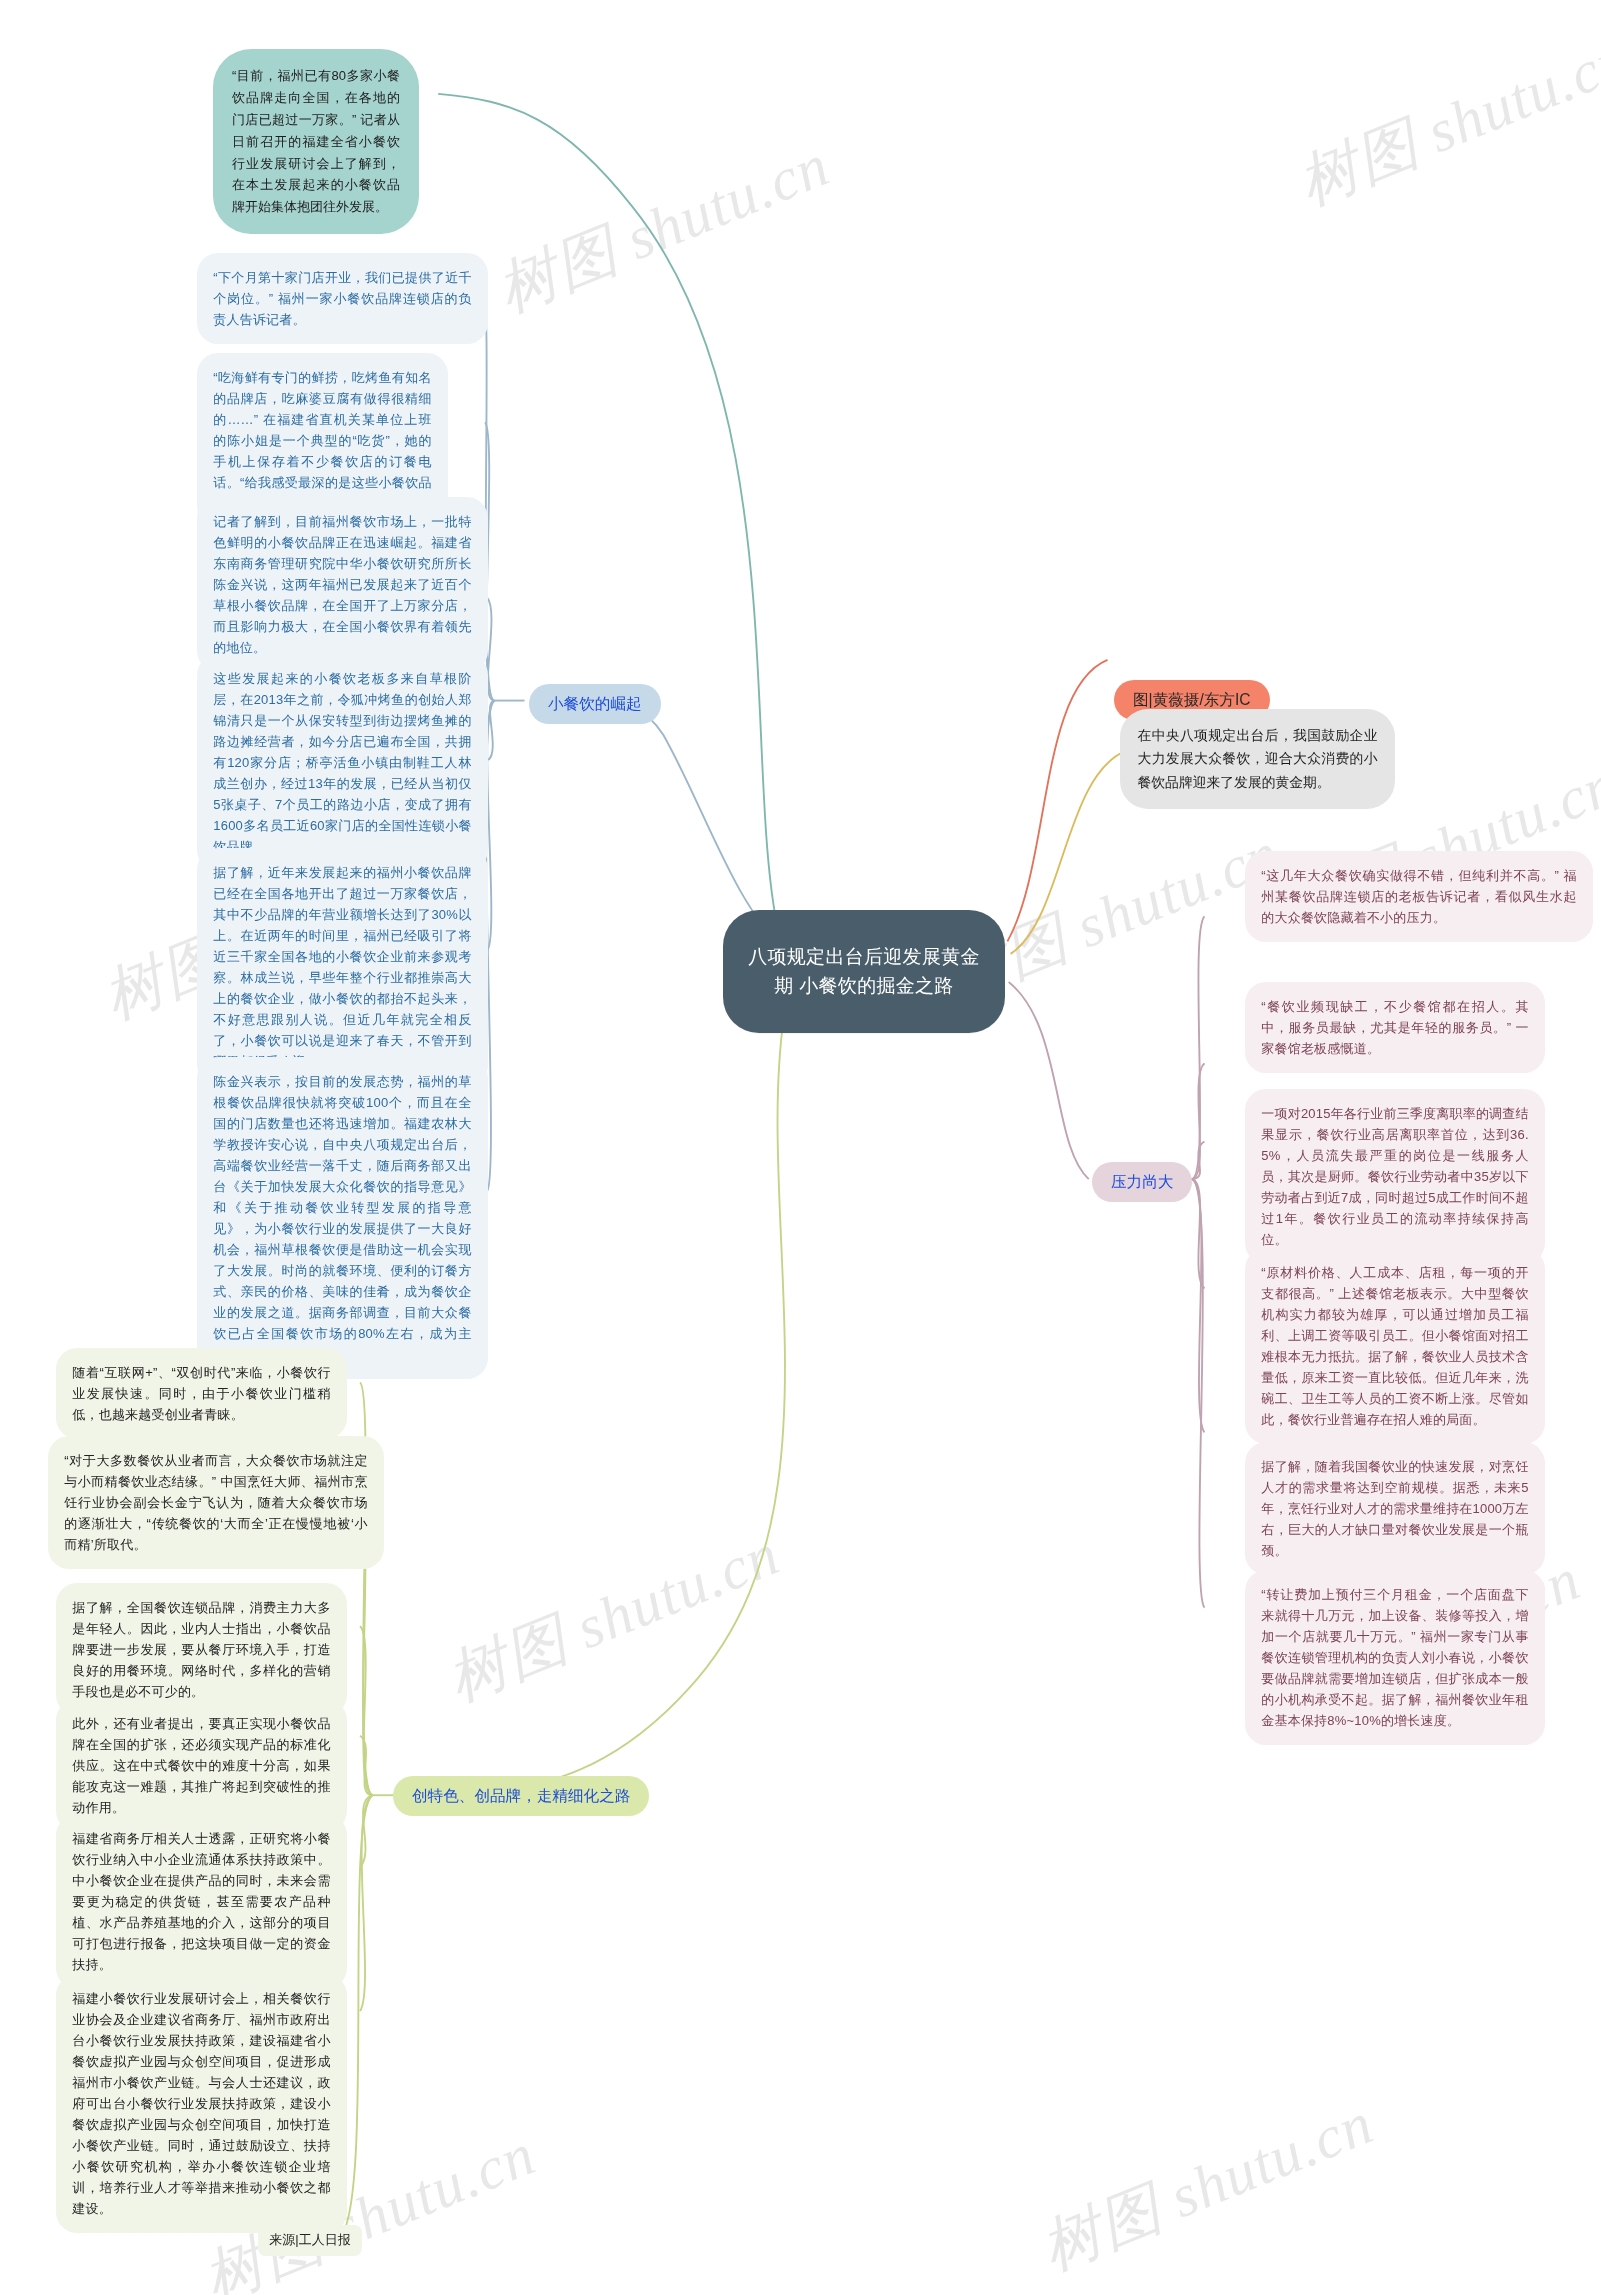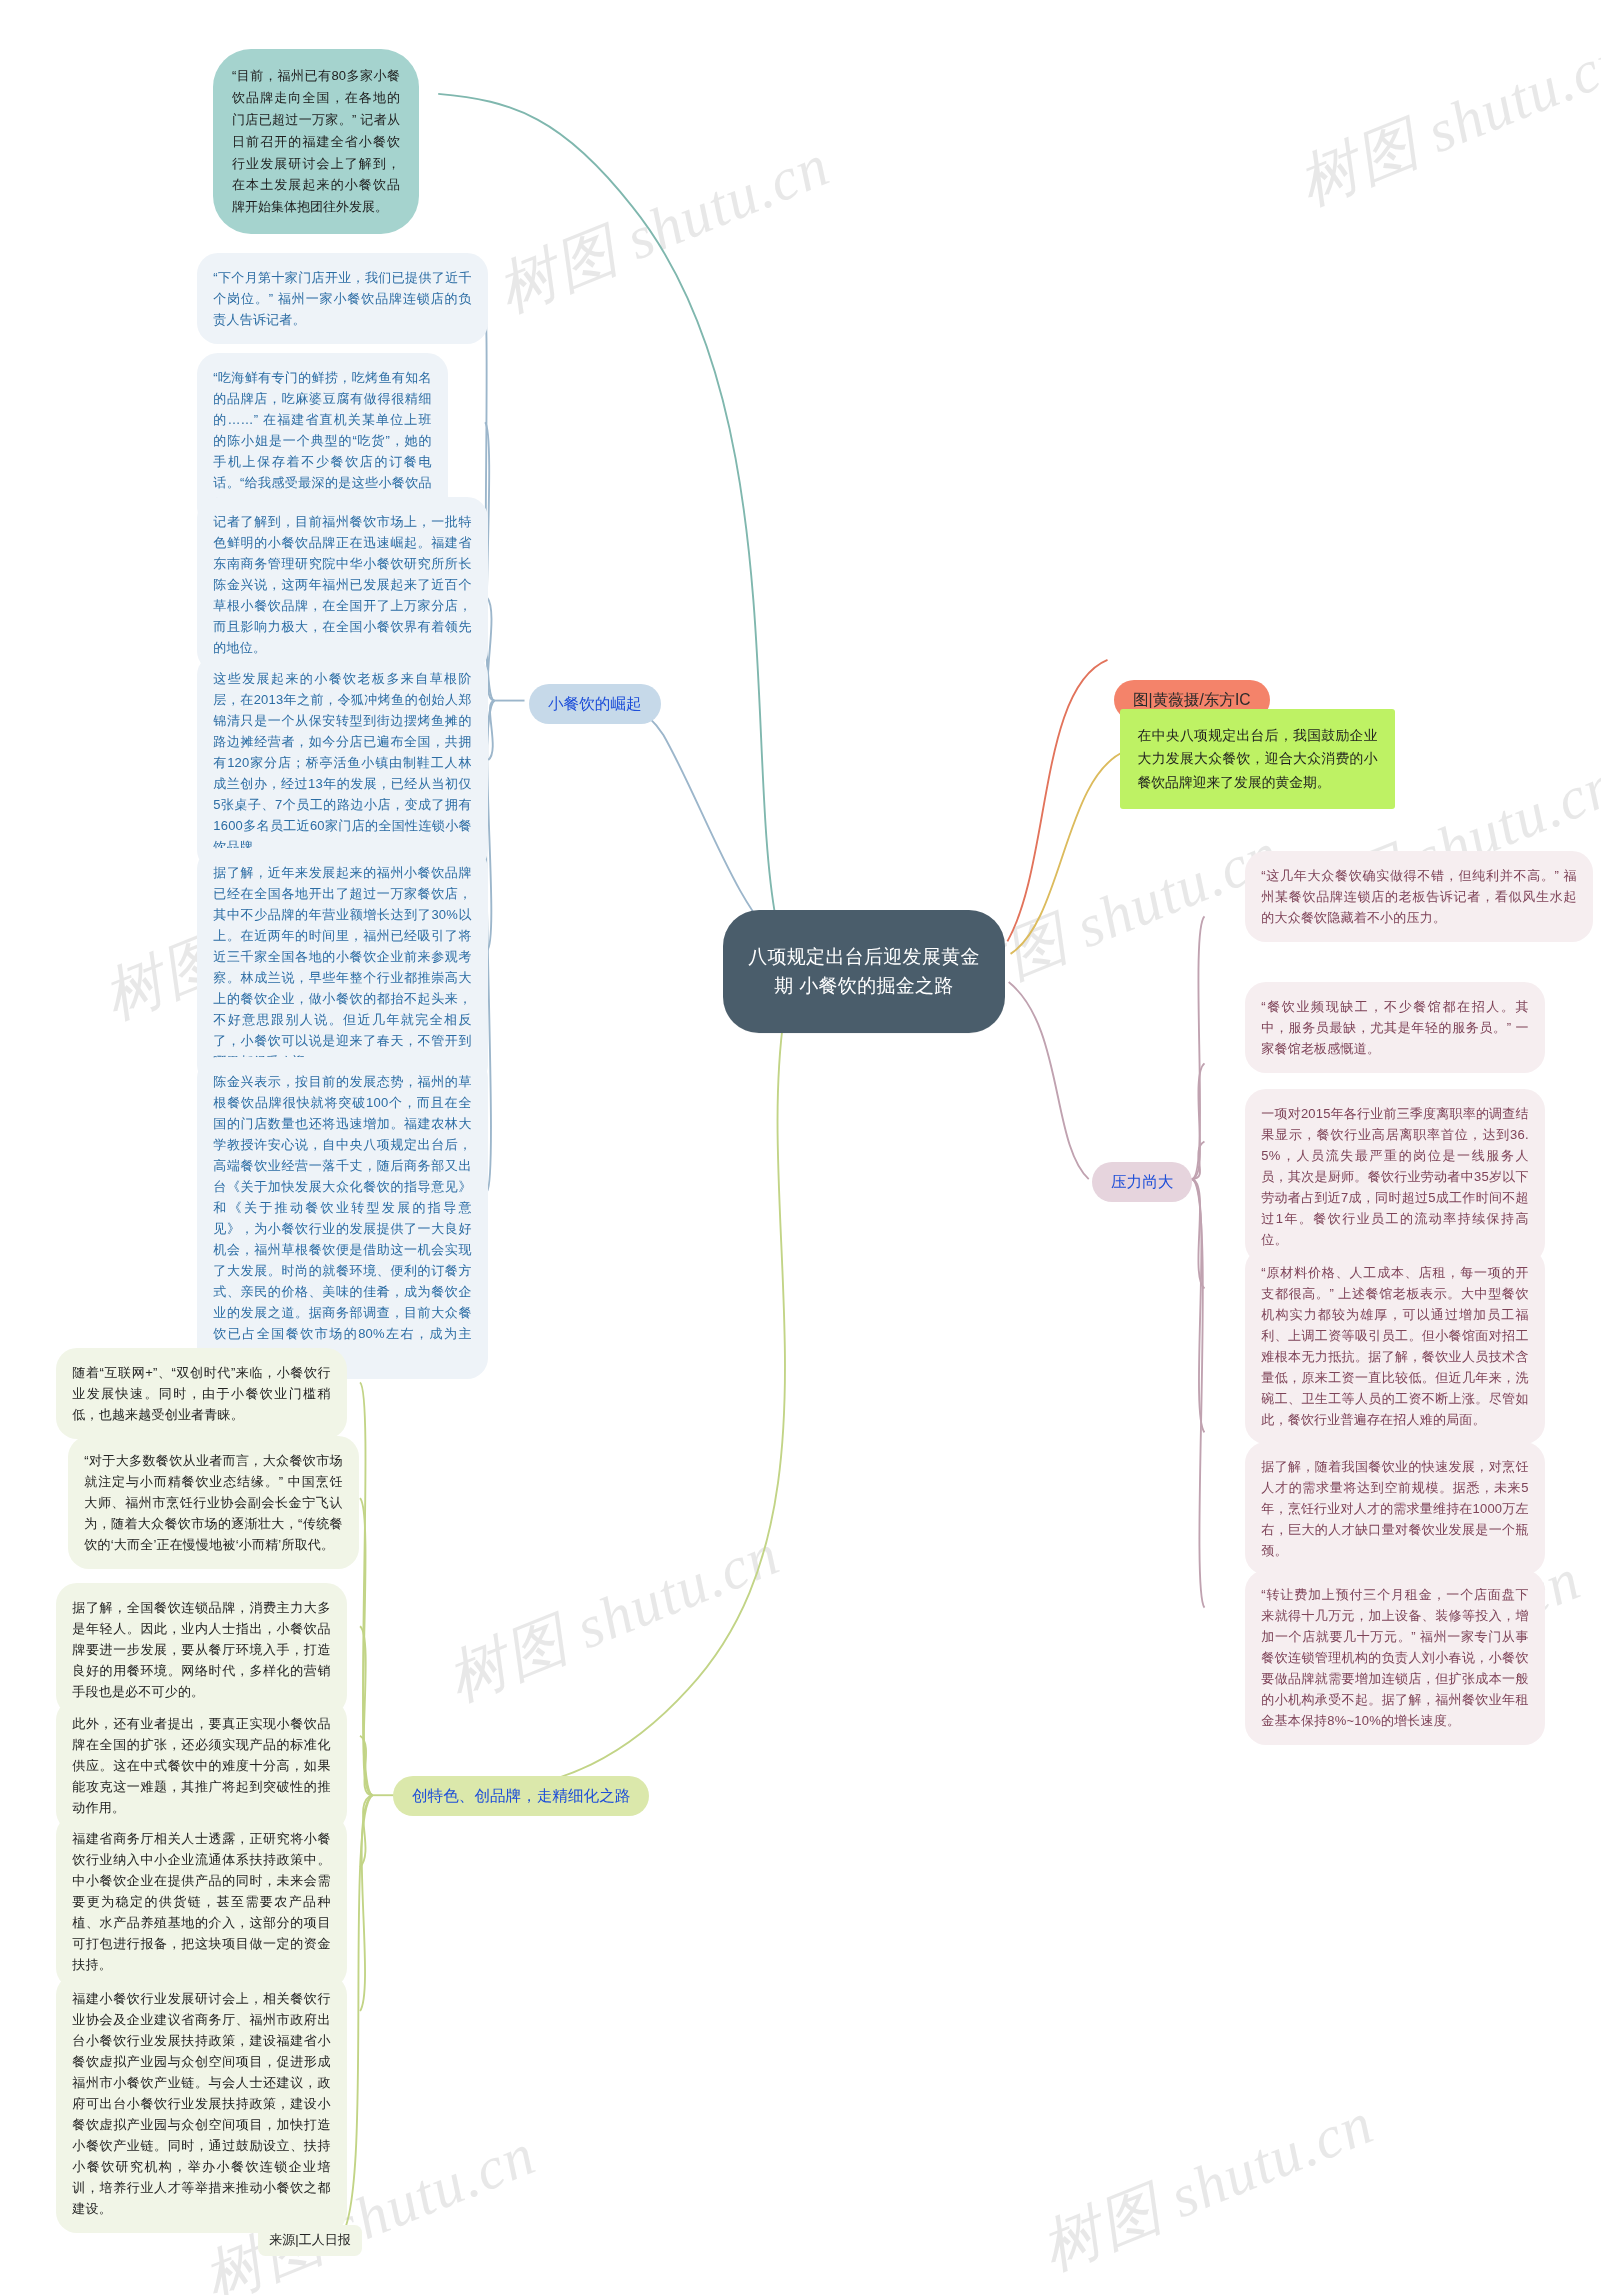--- a/index.html
+++ b/index.html
@@ -68,22 +68,22 @@
     color:#1d1d1d;
     padding:16.3px 19px;
     font-size:13px;
     line-height:1.68;
     text-align:justify;
     word-break:break-all;
   }
   .bubble-yellow{
     position:absolute;
     box-sizing:border-box;
-    border-radius:3px;
-    background:#bef264;
+    border-radius:28px;
+    background:#e5e5e5;
     color:#1d1d1d;
     padding:15px 17.5px;
     font-size:13.8px;
     line-height:1.7;
     text-align:justify;
     word-break:break-all;
   }
   .root{
     position:absolute;
     box-sizing:border-box;
@@ -189,21 +189,21 @@
   <div class="node leaf-blue" style="left:197px;top:1057px;width:291px;">陈金兴表示，按目前的发展态势，福州的草根餐饮品牌很快就将突破100个，而且在全国的门店数量也还将迅速增加。福建农林大学教授许安心说，自中央八项规定出台后，高端餐饮业经营一落千丈，随后商务部又出台《关于加快发展大众化餐饮的指导意见》和《关于推动餐饮业转型发展的指导意见》，为小餐饮行业的发展提供了一大良好机会，福州草根餐饮便是借助这一机会实现了大发展。时尚的就餐环境、便利的订餐方式、亲民的价格、美味的佳肴，成为餐饮企业的发展之道。据商务部调查，目前大众餐饮已占全国餐饮市场的80%左右，成为主流。</div>
 
   <div class="node leaf-rose" style="left:1245px;top:851px;width:348px;">“这几年大众餐饮确实做得不错，但纯利并不高。” 福州某餐饮品牌连锁店的老板告诉记者，看似风生水起的大众餐饮隐藏着不小的压力。</div>
   <div class="node leaf-rose" style="left:1245px;top:982px;width:300px;">“餐饮业频现缺工，不少餐馆都在招人。其中，服务员最缺，尤其是年轻的服务员。” 一家餐馆老板感慨道。</div>
   <div class="node leaf-rose" style="left:1245px;top:1089px;width:300px;">一项对2015年各行业前三季度离职率的调查结果显示，餐饮行业高居离职率首位，达到36.5%，人员流失最严重的岗位是一线服务人员，其次是厨师。餐饮行业劳动者中35岁以下劳动者占到近7成，同时超过5成工作时间不超过1年。餐饮行业员工的流动率持续保持高位。</div>
   <div class="node leaf-rose" style="left:1245px;top:1248px;width:300px;">“原材料价格、人工成本、店租，每一项的开支都很高。” 上述餐馆老板表示。大中型餐饮机构实力都较为雄厚，可以通过增加员工福利、上调工资等吸引员工。但小餐馆面对招工难根本无力抵抗。据了解，餐饮业人员技术含量低，原来工资一直比较低。但近几年来，洗碗工、卫生工等人员的工资不断上涨。尽管如此，餐饮行业普遍存在招人难的局面。</div>
   <div class="node leaf-rose" style="left:1245px;top:1442px;width:300px;">据了解，随着我国餐饮业的快速发展，对烹饪人才的需求量将达到空前规模。据悉，未来5年，烹饪行业对人才的需求量维持在1000万左右，巨大的人才缺口量对餐饮业发展是一个瓶颈。</div>
   <div class="node leaf-rose" style="left:1245px;top:1570px;width:300px;">“转让费加上预付三个月租金，一个店面盘下来就得十几万元，加上设备、装修等投入，增加一个店就要几十万元。” 福州一家专门从事餐饮连锁管理机构的负责人刘小春说，小餐饮要做品牌就需要增加连锁店，但扩张成本一般的小机构承受不起。据了解，福州餐饮业年租金基本保持8%~10%的增长速度。</div>
 
   <div class="node leaf-green" style="left:56px;top:1348px;width:291px;">随着“互联网+”、“双创时代”来临，小餐饮行业发展快速。同时，由于小餐饮业门槛稍低，也越来越受创业者青睐。</div>
-  <div class="node leaf-green" style="left:68px;top:1436px;width:291px;">“对于大多数餐饮从业者而言，大众餐饮市场就注定与小而精餐饮业态结缘。” 中国烹饪大师、福州市烹饪行业协会副会长金宁飞认为，随着大众餐饮市场的逐渐壮大，“传统餐饮的‘大而全’正在慢慢地被‘小而精’所取代。</div>
+  <div class="node leaf-green" style="left:48px;top:1436px;width:336px;">“对于大多数餐饮从业者而言，大众餐饮市场就注定与小而精餐饮业态结缘。” 中国烹饪大师、福州市烹饪行业协会副会长金宁飞认为，随着大众餐饮市场的逐渐壮大，“传统餐饮的‘大而全’正在慢慢地被‘小而精’所取代。</div>
   <div class="node leaf-green" style="left:56px;top:1699px;width:291px;">此外，还有业者提出，要真正实现小餐饮品牌在全国的扩张，还必须实现产品的标准化供应。这在中式餐饮中的难度十分高，如果能攻克这一难题，其推广将起到突破性的推动作用。</div>
   <div class="node leaf-green" style="left:56px;top:1583px;width:291px;">据了解，全国餐饮连锁品牌，消费主力大多是年轻人。因此，业内人士指出，小餐饮品牌要进一步发展，要从餐厅环境入手，打造良好的用餐环境。网络时代，多样化的营销手段也是必不可少的。</div>
   <div class="node leaf-green" style="left:56px;top:1814px;width:291px;">福建省商务厅相关人士透露，正研究将小餐饮行业纳入中小企业流通体系扶持政策中。中小餐饮企业在提供产品的同时，未来会需要更为稳定的供货链，甚至需要农产品种植、水产品养殖基地的介入，这部分的项目可打包进行报备，把这块项目做一定的资金扶持。</div>
   <div class="node leaf-green" style="left:56px;top:1974px;width:291px;">福建小餐饮行业发展研讨会上，相关餐饮行业协会及企业建议省商务厅、福州市政府出台小餐饮行业发展扶持政策，建设福建省小餐饮虚拟产业园与众创空间项目，促进形成福州市小餐饮产业链。与会人士还建议，政府可出台小餐饮行业发展扶持政策，建设小餐饮虚拟产业园与众创空间项目，加快打造小餐饮产业链。同时，通过鼓励设立、扶持小餐饮研究机构，举办小餐饮连锁企业培训，培养行业人才等举措来推动小餐饮之都建设。</div>
 
   <div class="source" style="left:258px;top:2225px;">来源|工人日报</div>
 
 </div>
 
 

